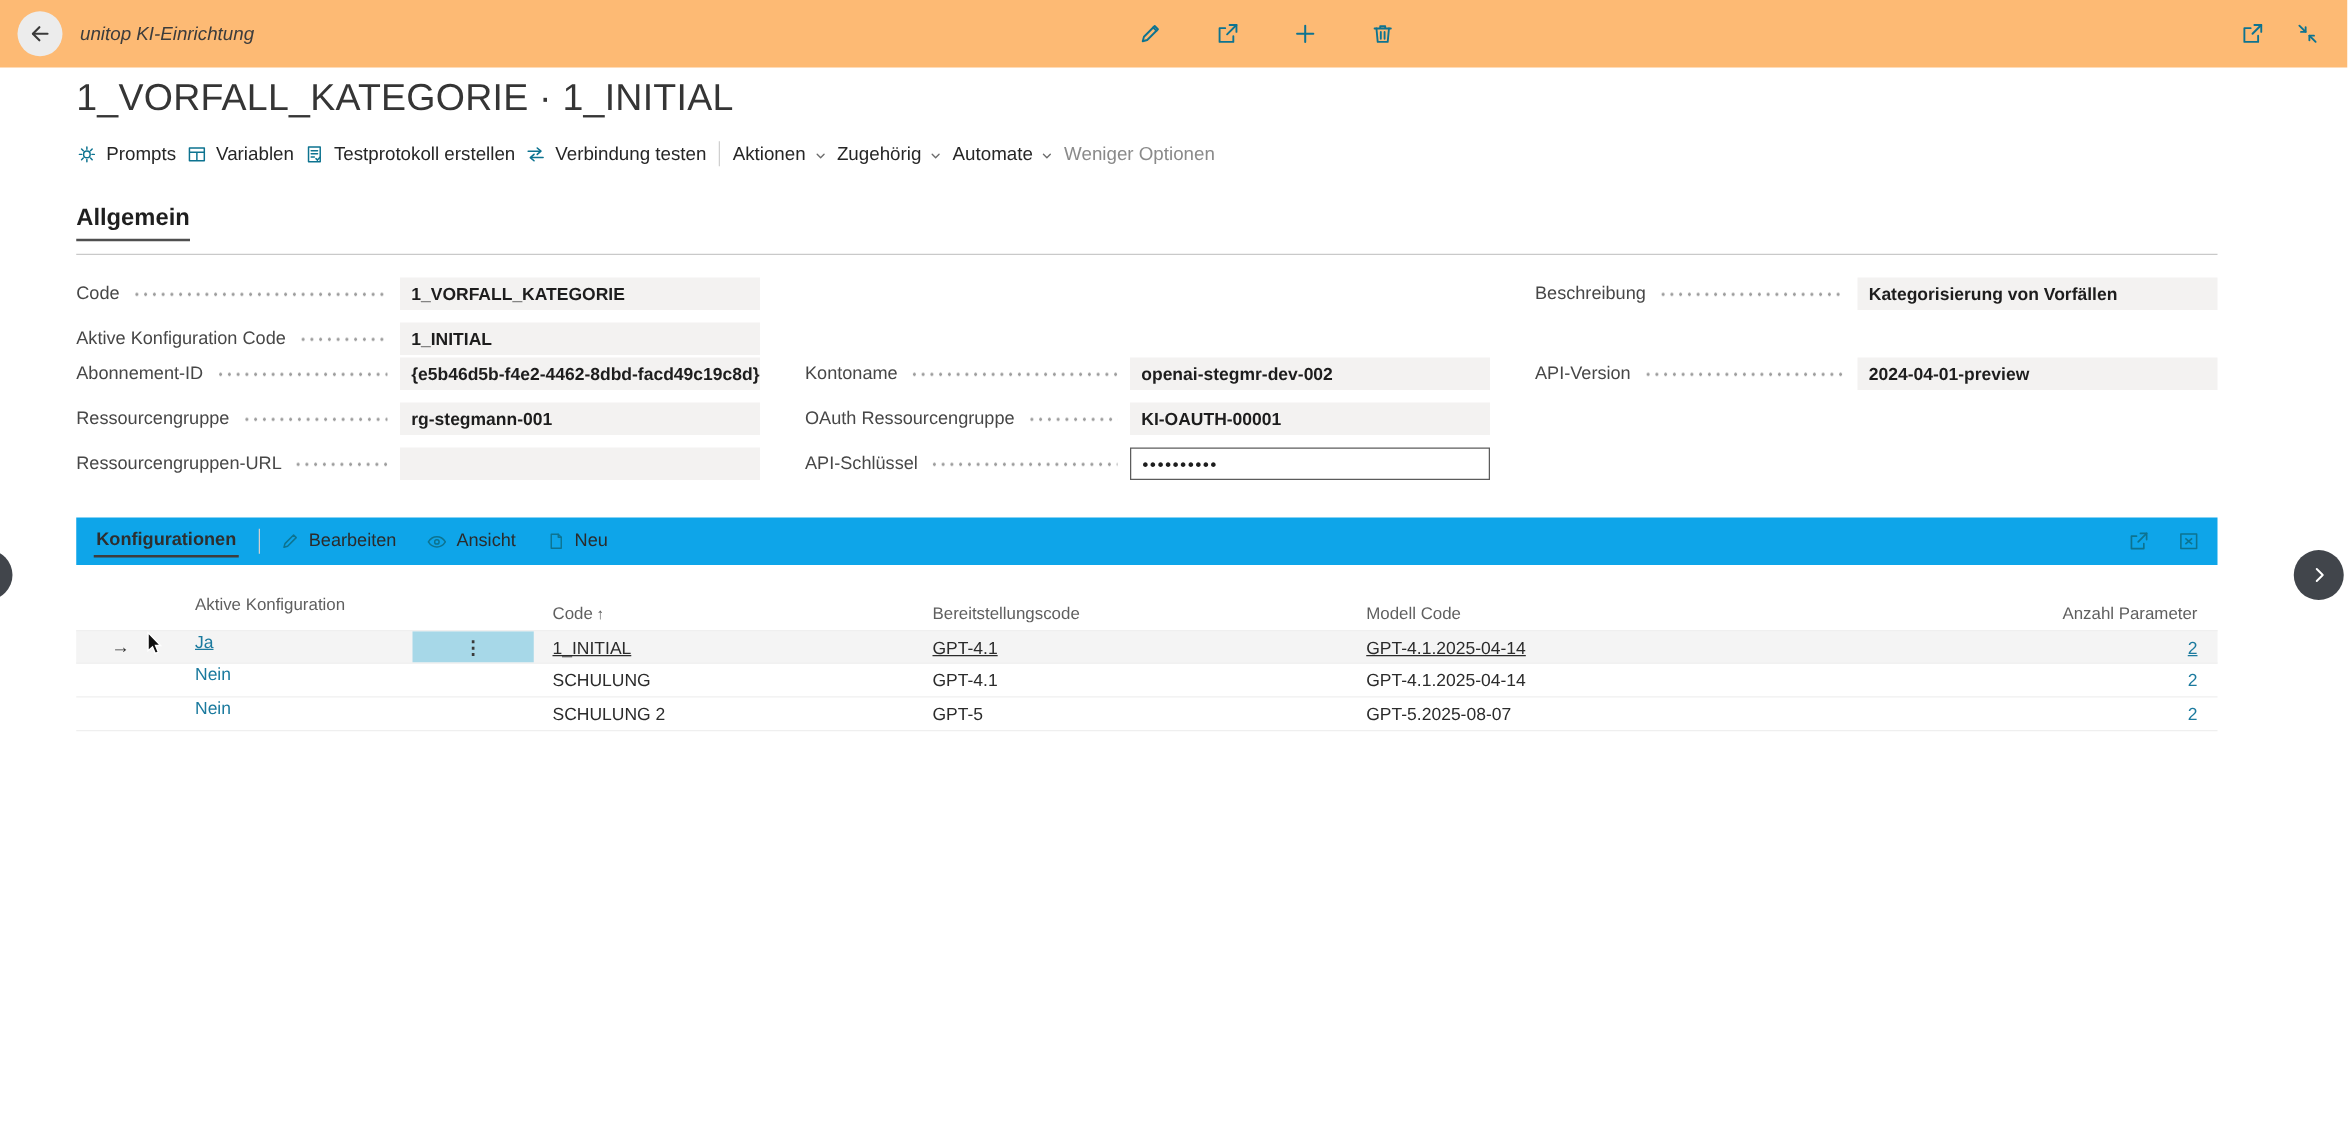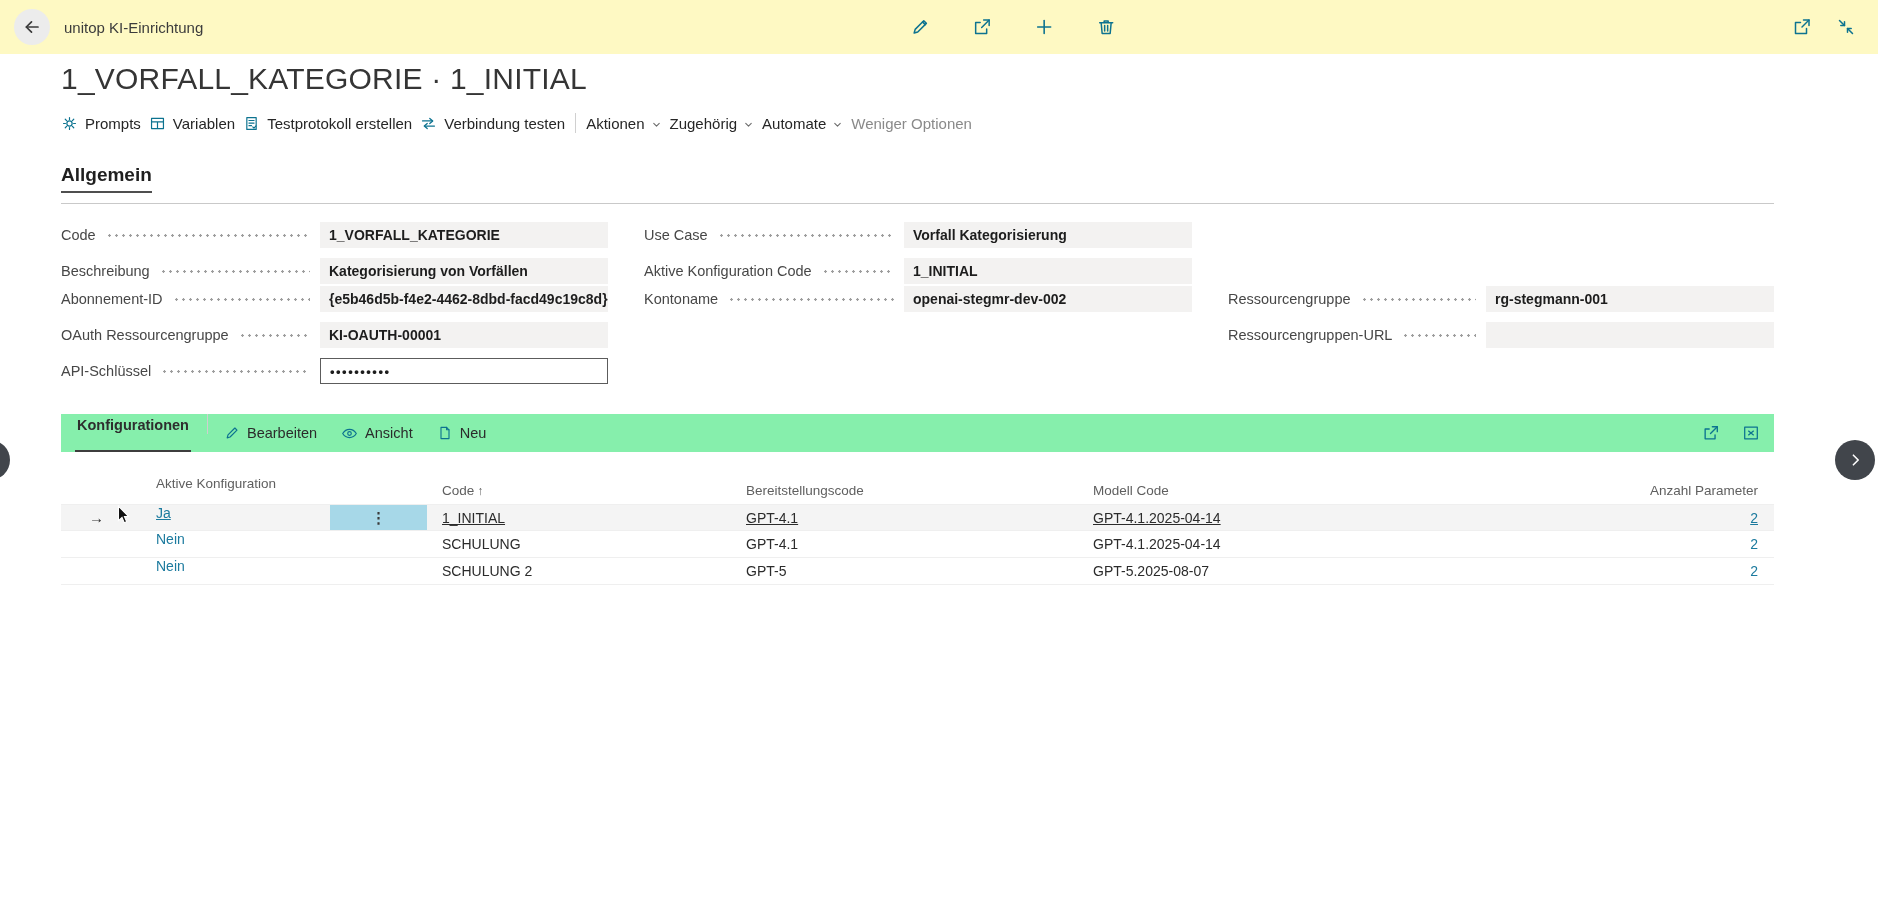--- a/index.html
+++ b/index.html
@@ -12,21 +12,21 @@
     --box-bg:#f3f2f1;
   }
   *{box-sizing:border-box;margin:0;padding:0;}
   html,body{width:1878px;height:911px;}
   body{
     font-family:"Liberation Sans", sans-serif;
     background:#ffffff;color:var(--text);
     overflow:hidden;position:relative;
   }
   
-  .topbar{height:54px;display:flex;align-items:center;padding-left:14px;position:relative;background:#fef9c3;}
+  .topbar{height:54px;display:flex;align-items:center;padding-left:14px;position:relative;background:#fdba74;font-style:italic;}
   .back-btn{width:36px;height:36px;border-radius:50%;background:#ececec;display:flex;align-items:center;justify-content:center;color:#3a3a3a;cursor:pointer;flex:0 0 auto;}
   .caption{margin-left:14px;font-size:15px;color:#3c3c3c;}
   .top-center{position:absolute;left:50%;top:0;height:54px;transform:translateX(-14%);display:flex;align-items:center;gap:42px;color:var(--accent);}
   .top-right{position:absolute;right:22px;top:0;height:54px;display:flex;align-items:center;gap:24px;color:var(--accent);}
   .icon-btn{display:flex;align-items:center;justify-content:center;cursor:pointer;}
   
   .page-title{margin:8px 0 10px 61px;font-size:30px;font-weight:400;color:#353535;letter-spacing:.2px;}
   
   .action-bar{margin-left:61px;display:flex;align-items:center;gap:8px;font-size:15px;color:#262626;height:34px;}
   .action-item{display:flex;align-items:center;gap:7px;cursor:pointer;white-space:nowrap;}
@@ -44,21 +44,21 @@
   .show-less{font-size:13px;color:#6b6b6b;cursor:pointer;}
   .fields{display:grid;grid-template-columns:547px 548px 546px;column-gap:36px;row-gap:10px;margin-top:18px;}
   .field{display:flex;align-items:center;height:26px;}
   .flabel{font-size:14.5px;color:var(--label);white-space:nowrap;}
   .dots{flex:1;height:3px;margin:0 10px;background-image:radial-gradient(circle,#9d9d9d 1.1px,transparent 1.45px);background-size:7px 3px;background-repeat:repeat-x;background-position:0 center;}
   .fvalue{width:288px;flex:0 0 288px;background:var(--box-bg);height:26px;display:flex;align-items:center;padding:0 9px;font-size:14px;font-weight:600;color:#1d1d1d;cursor:text;overflow:hidden;white-space:nowrap;}
   .fvalue.focused{background:#fff;border:1px solid #5c5c5c;font-weight:700;letter-spacing:1.5px;font-size:13px;}
   .field.placeholder{visibility:hidden;}
   
   .part{margin:30px 0 0 61px;width:1713px;}
-  .part-header{height:38px;background:#86efac;display:flex;padding:0 14px;font-size:14.5px;}
+  .part-header{height:38px;background:#0ea5e9;display:flex;align-items:center;padding:0 14px;font-size:14.5px;}
   .part-tab{font-weight:700;color:#2e2e2e;border-bottom:2px solid #3d3d3d;padding:3px 2px 4px;cursor:pointer;}
   .part-div{width:1px;height:20px;background:#cfcfcf;margin:0 16px;}
   .part-actions{display:flex;align-items:center;gap:24px;}
   .part-right{margin-left:auto;display:flex;align-items:center;gap:22px;color:var(--accent);}
   
   .tbl{margin-top:24px;font-size:14px;}
   .trow,.thead{display:grid;grid-template-columns:89px 286px 304px 347px 500px 187px;align-items:center;}
   .thead{height:28px;color:#5f5f5f;font-size:13.5px;}
   .trow{height:27px;border-bottom:1px solid #efefef;}
   .trow.first{border-top:1px solid #efefef;}
@@ -218,27 +218,20 @@
     <span class="section-title tabbed">Allgemein</span>
   </div>
   <div class="fields">
     <div class="field">
       <span class="flabel">Code</span>
       <span class="dots"></span>
       <div class="fvalue">
           <span>1_VORFALL_KATEGORIE</span>
         </div>
     </div>
-    <div class="field">
-      <span class="flabel">Use Case</span>
-      <span class="dots"></span>
-      <div class="fvalue">
-          <span>Vorfall Kategorisierung</span>
-        </div>
-    </div>
     <div class="field placeholder"></div>
     <div class="field">
       <span class="flabel">Beschreibung</span>
       <span class="dots"></span>
       <div class="fvalue">
           <span>Kategorisierung von Vorfällen</span>
         </div>
     </div>
     <div class="field">
       <span class="flabel">Aktive Konfiguration Code</span>
@@ -256,20 +249,27 @@
       <span class="dots"></span>
       <div class="fvalue">
           <span>{e5b46d5b-f4e2-4462-8dbd-facd49c19c8d}</span>
         </div>
     </div>
     <div class="field">
       <span class="flabel">Kontoname</span>
       <span class="dots"></span>
       <div class="fvalue">
           <span>openai-stegmr-dev-002</span>
+        </div>
+    </div>
+    <div class="field">
+      <span class="flabel">API-Version</span>
+      <span class="dots"></span>
+      <div class="fvalue">
+          <span>2024-04-01-preview</span>
         </div>
     </div>
     <div class="field">
       <span class="flabel">Ressourcengruppe</span>
       <span class="dots"></span>
       <div class="fvalue">
           <span>rg-stegmann-001</span>
         </div>
     </div>
     <div class="field">

